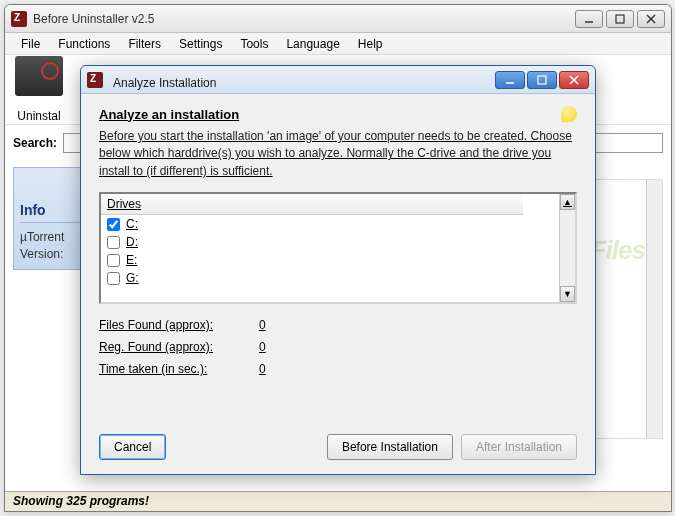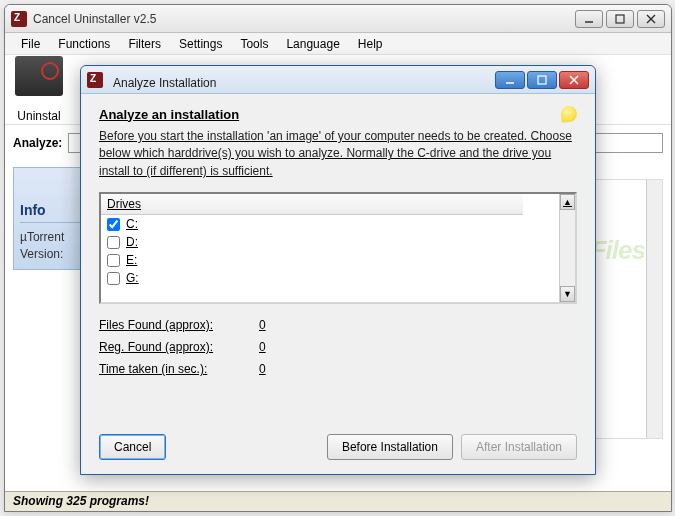--- a/index.html
+++ b/index.html
@@ -73,21 +73,21 @@
 
 .watermark { position: absolute; right: 30px; top: 235px; color: #7dc243; opacity: .25; font-size: 26px; font-weight: bold; font-style: italic; pointer-events: none; letter-spacing: -1px; }
 .watermark .s { color: #5aa628; }
 </style>
 </head>
 <body>
 
 <div class="main-window">
   <div class="titlebar">
     <div class="app-icon"></div>
-    <div class="title-text">Cancel Uninstaller v2.5</div>
+    <div class="title-text">Before Uninstaller v2.5</div>
     <div class="win-btns">
       <div class="win-btn">
           <svg viewBox="0 0 10 10">
             <line x1="1" y1="8" x2="9" y2="8" stroke="#333" stroke-width="1.5"></line>
           </svg>
         </div>
       <div class="win-btn">
           <svg viewBox="0 0 10 10">
             <rect x="1" y="1" width="8" height="8" fill="none" stroke="#333" stroke-width="1.2"></rect>
           </svg>
@@ -114,21 +114,21 @@
   <div class="toolbar">
     <div class="tool-btn">
       <div class="tool-icon"></div>
       <span>Uninstal</span>
     </div>
   </div>
 
   <div class="content">
     <div style="flex:1;display:flex;flex-direction:column;padding:8px">
       <div class="search-row">
-        <span class="search-label">Analyze:</span>
+        <span class="search-label">Search:</span>
         <input class="search-input" value="" style="">
       </div>
       <div style="display:flex;margin-top:14px;gap:10px;flex:1">
         <div style="flex:0 0 78px">
           <div class="sidebar" style="width:auto;border:1px solid #9fb8d8">
             <div class="sidebar-title">Info</div>
             <div class="sidebar-body">
               <div>µTorrent</div>
               <div>Version:</div>
             </div>

